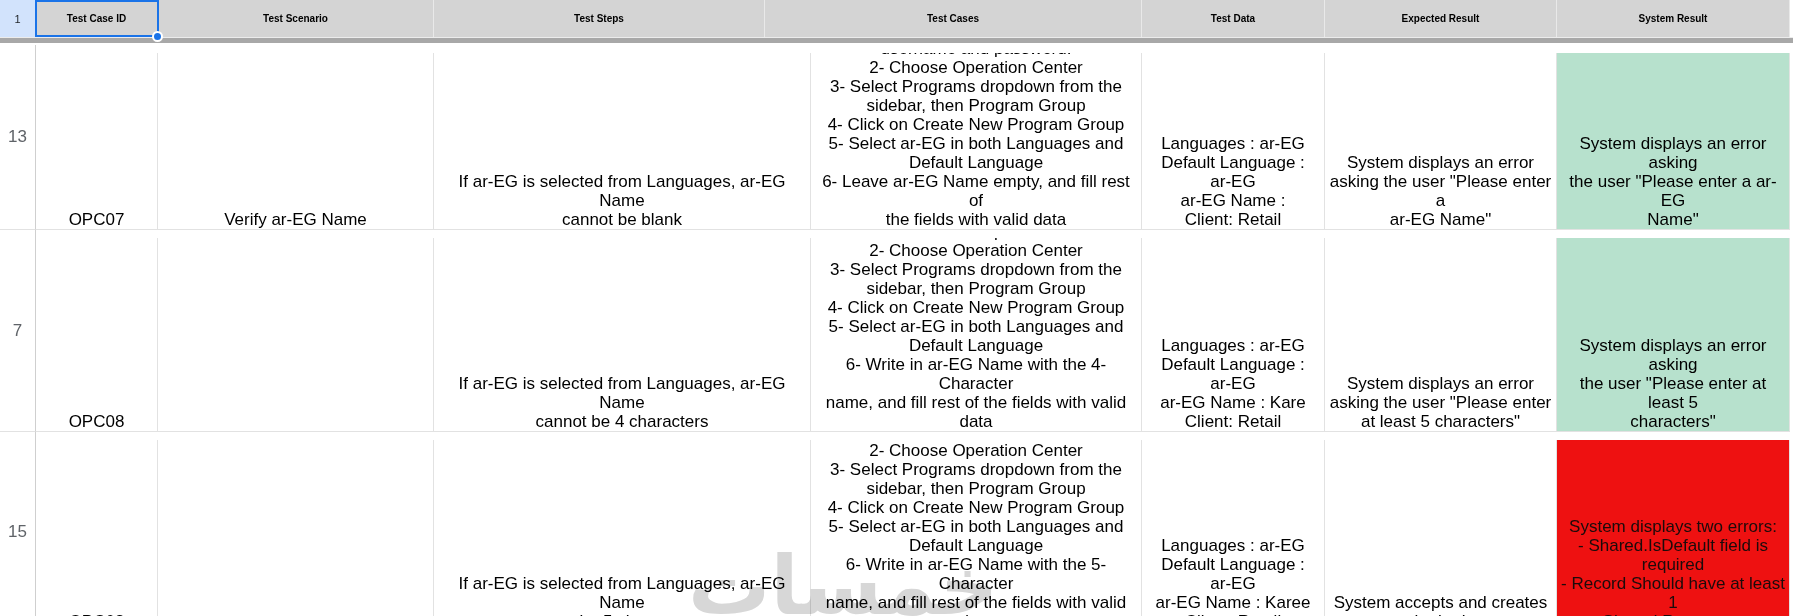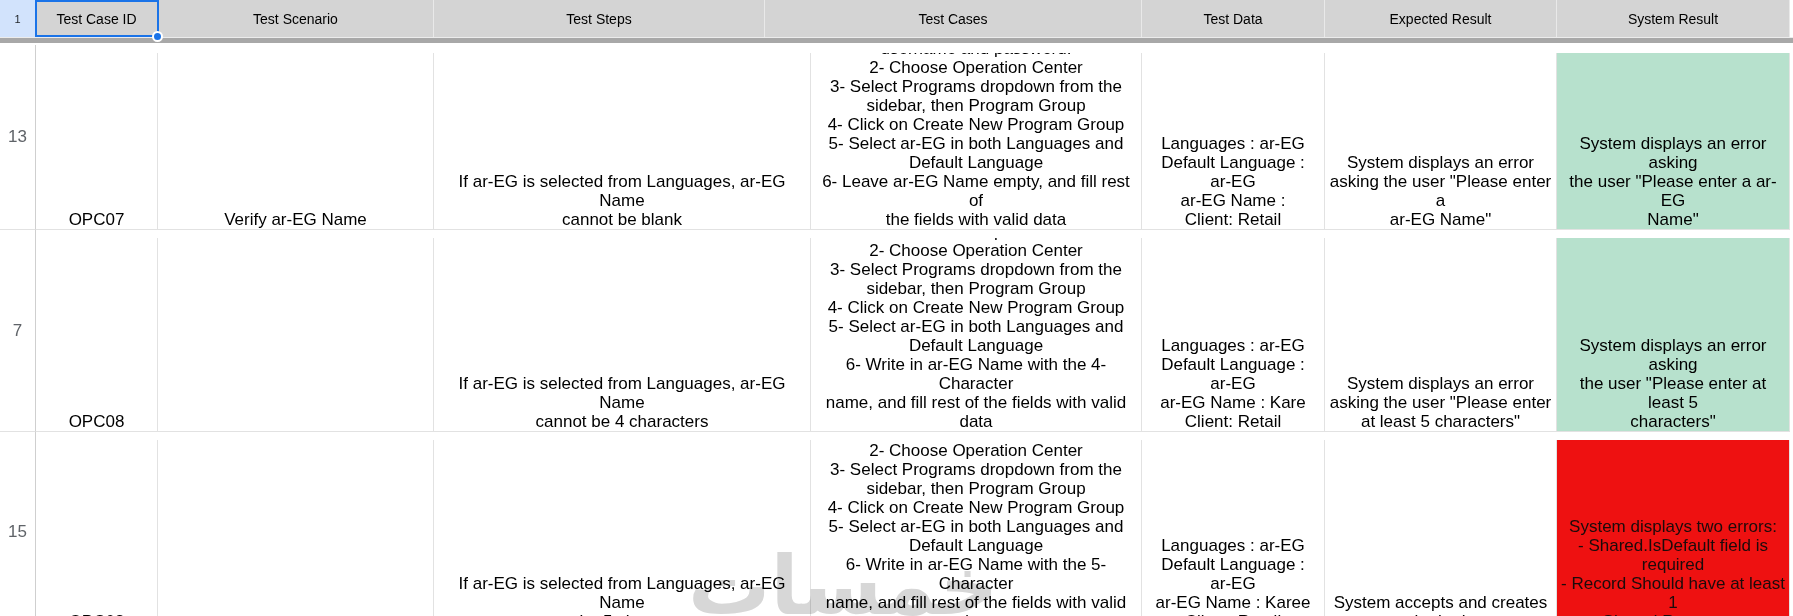--- a/index.html
+++ b/index.html
@@ -20,21 +20,21 @@
   .c6 { width: 232px; flex: 0 0 232px; }
   .c7 { width: 233px; flex: 0 0 233px; }
   .cfill { width: 3px; flex: 0 0 3px; background: #fff; }
 
   
   .header-row { height: 37px; }
   .header-cell {
     background: #d4d4d4;
     border-right: 1px solid #e9e9e9;
     display: flex; align-items: center; justify-content: center;
-    font-size: 14px; font-weight: normal; color: #000;
+    font-size: 10px; font-weight: bold; color: #000;
   }
   .corner-cell {
     background: #d2e3fc;
     border-right: 1px solid #b9c6d9;
     display: flex; align-items: center; justify-content: center;
     font-size: 11px; color: #1f2327;
   }
 
   
   .freeze-band { height: 8px; width: 1793px;

